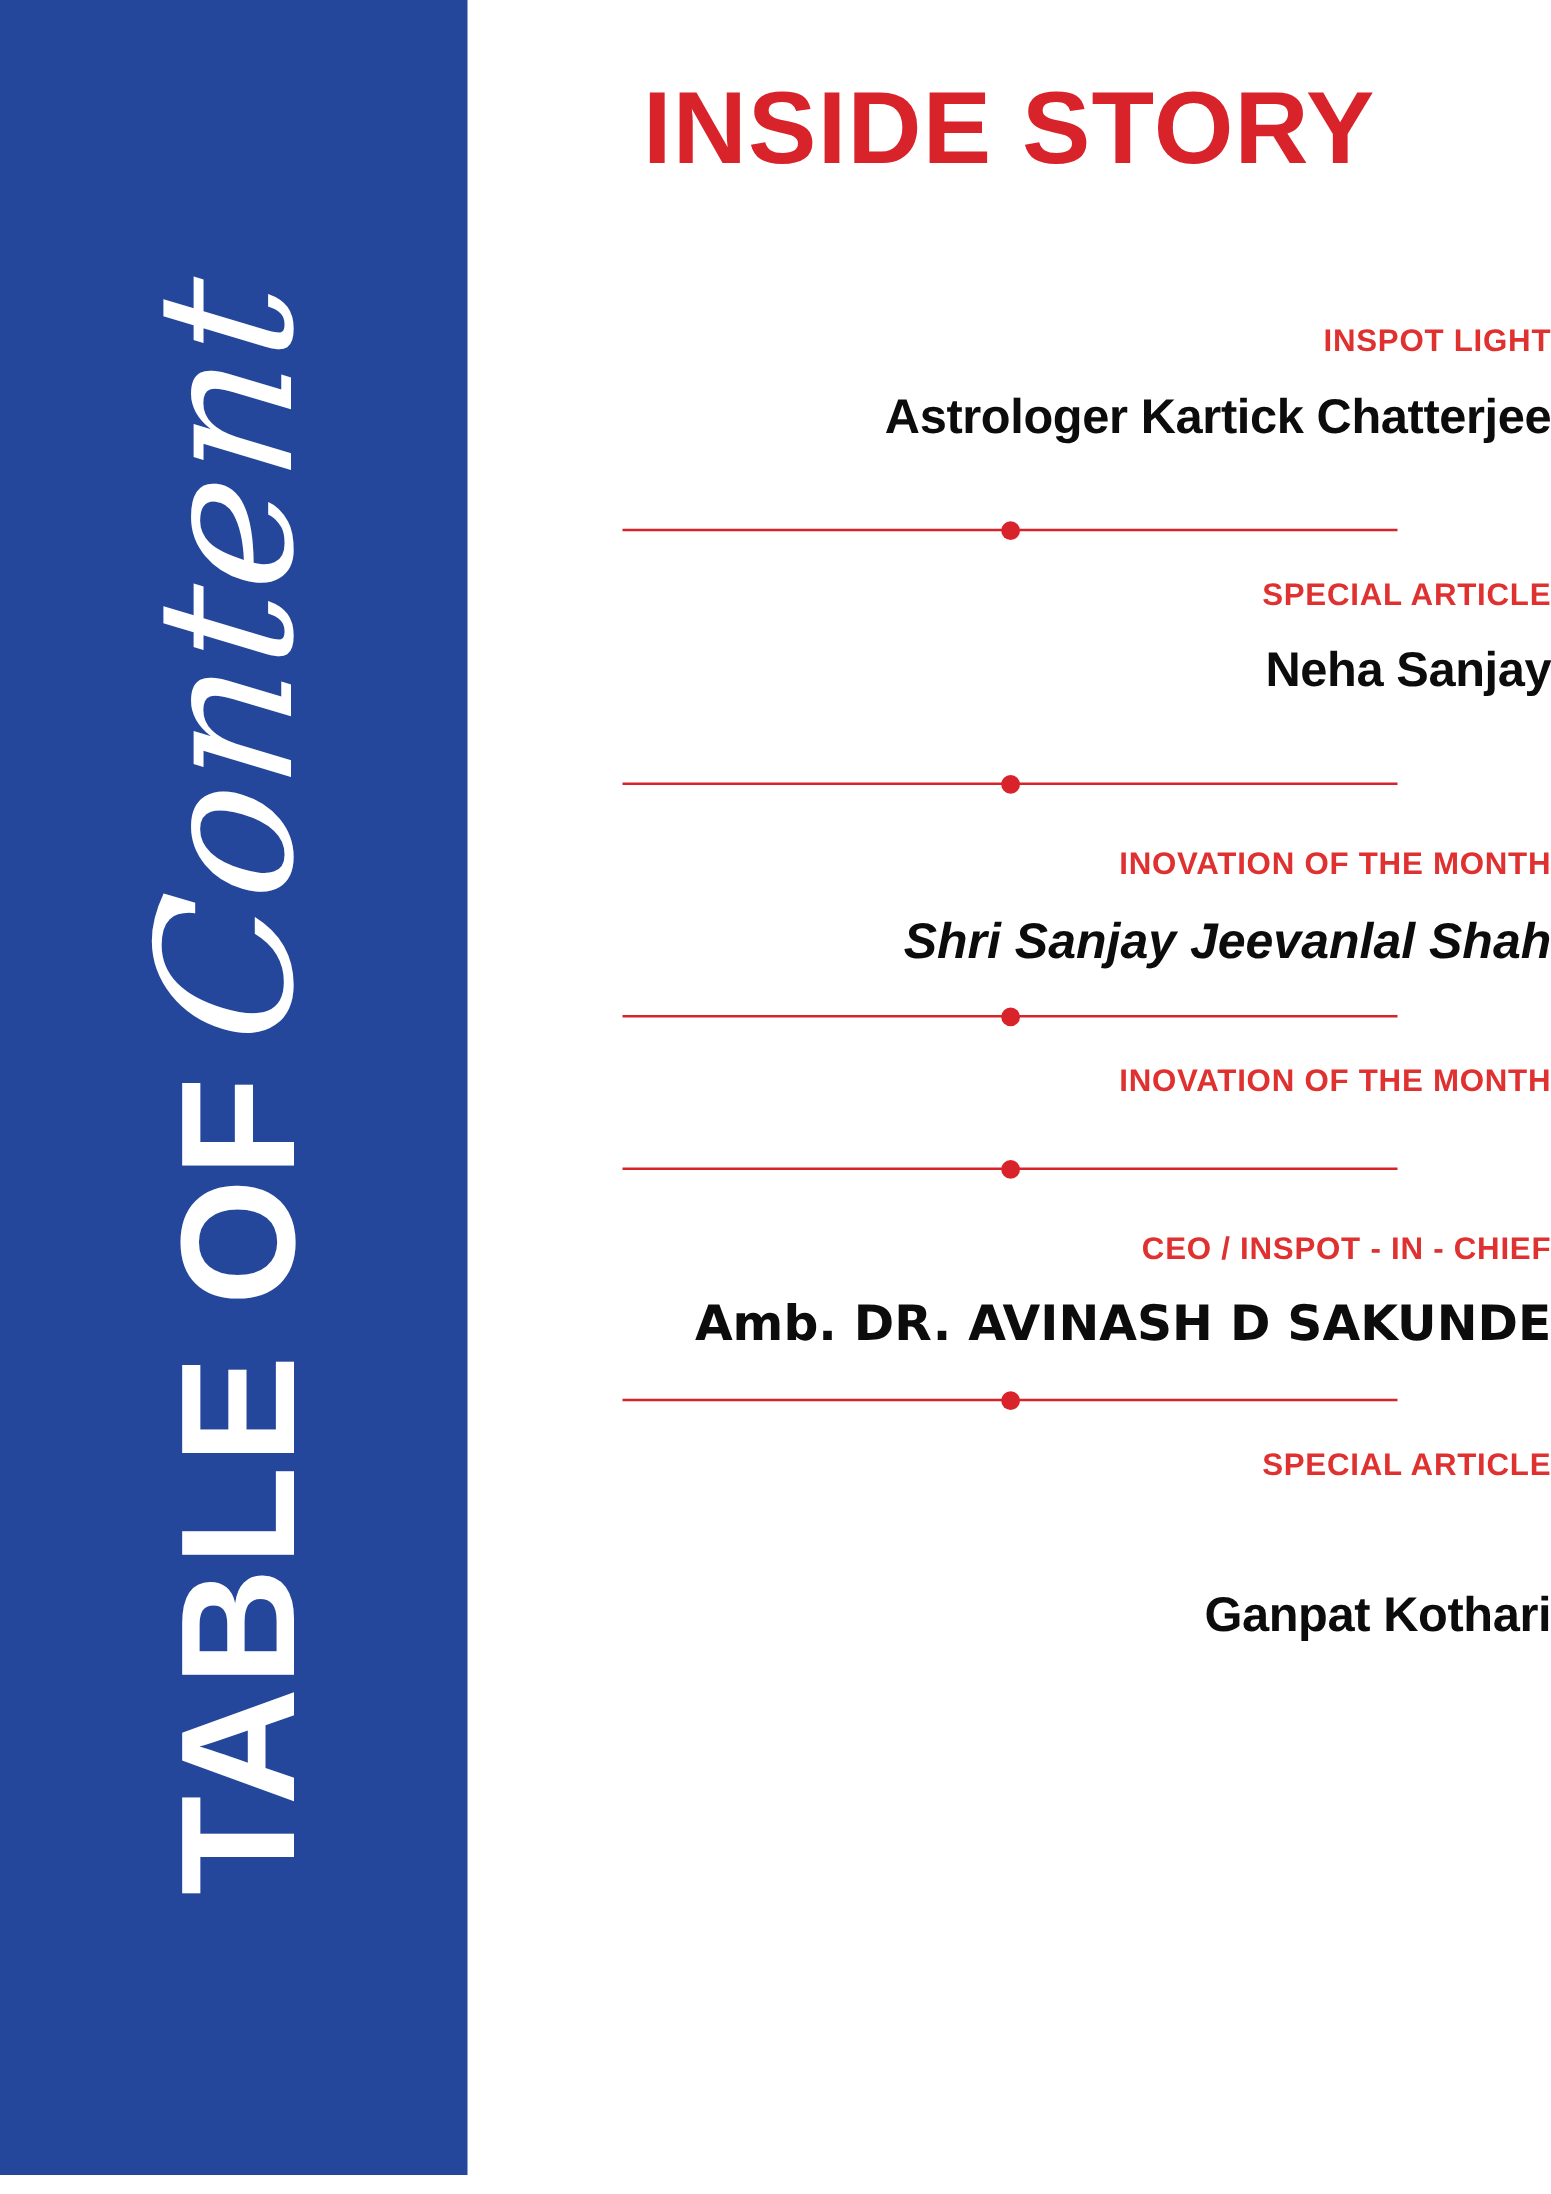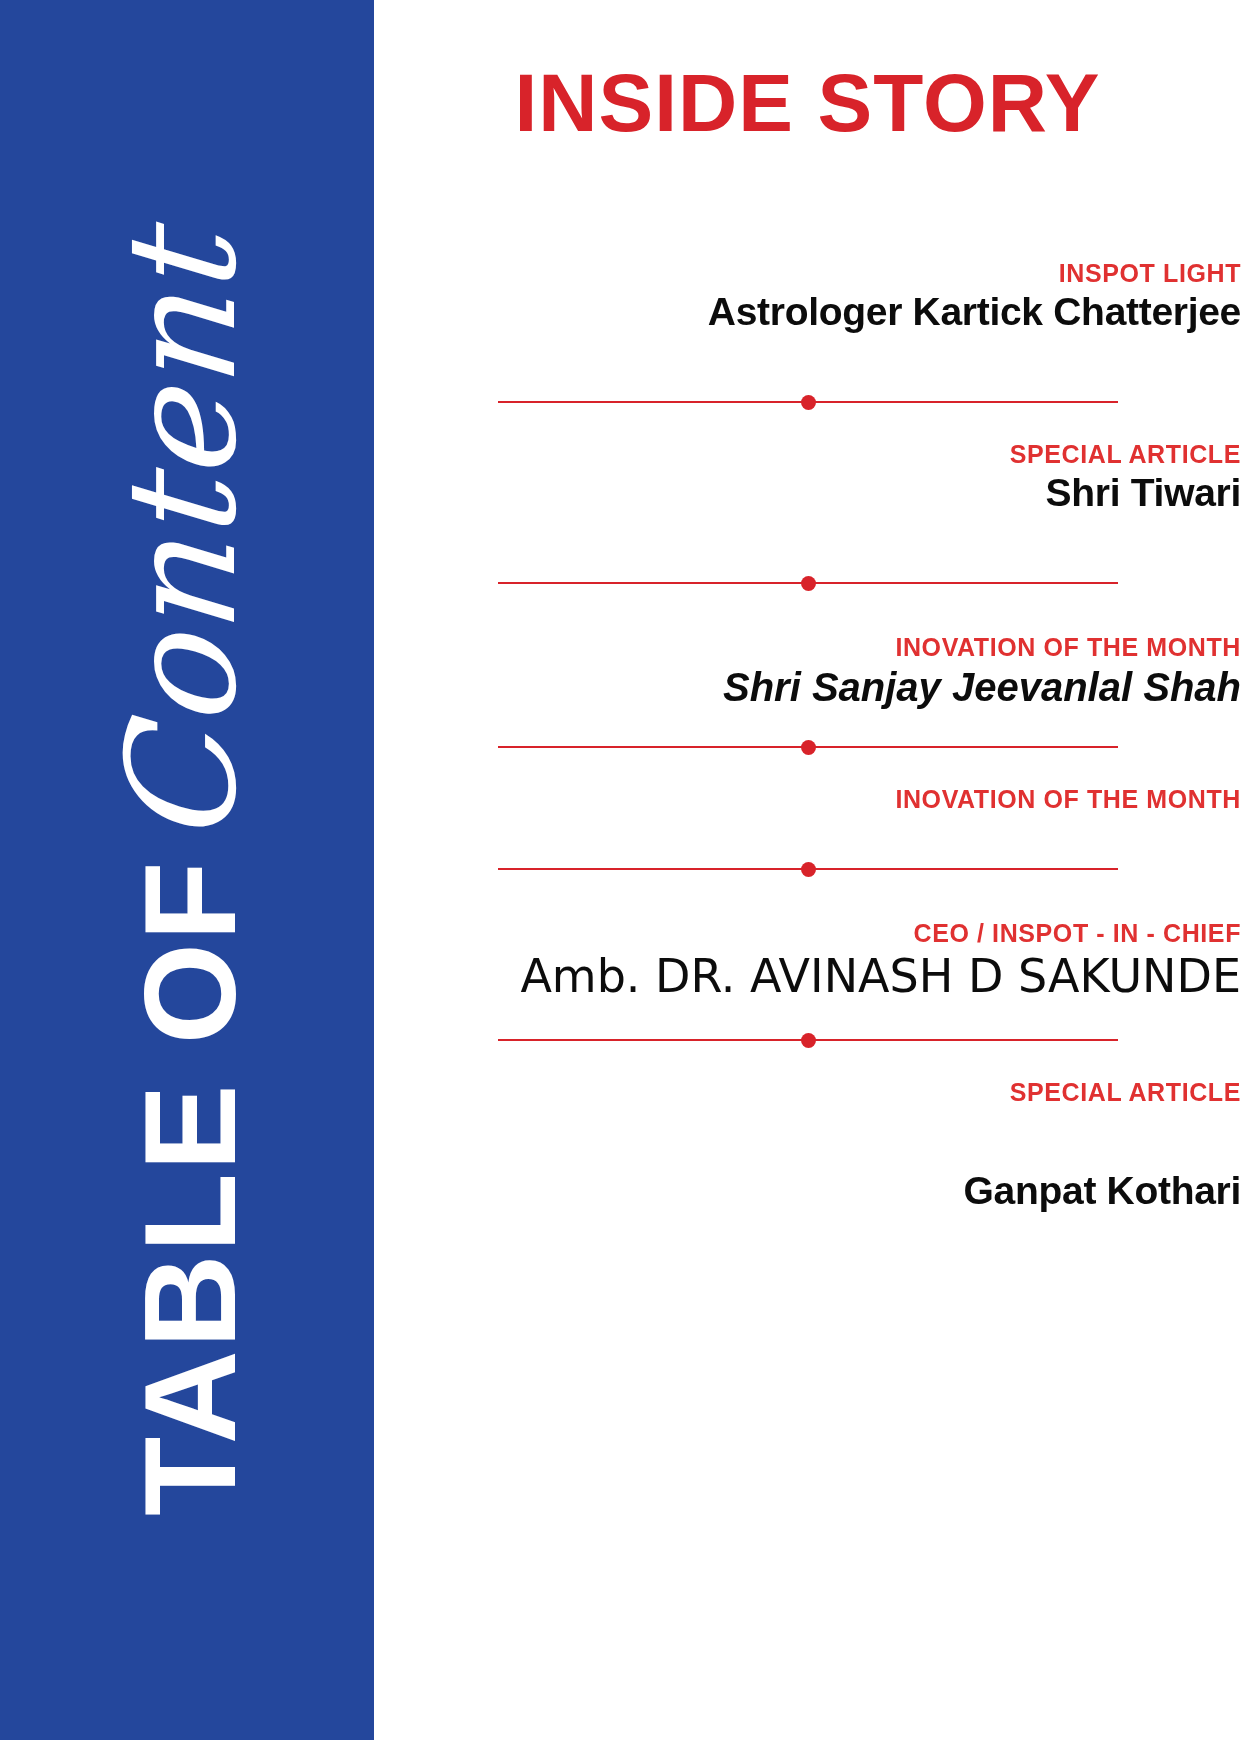--- a/index.html
+++ b/index.html
@@ -105,31 +105,31 @@
     font-weight: bold;
     font-size: 25px;
     letter-spacing: 0.6px;
     line-height: 1.2;
   }
   .entry-title {
     color: #0c0c0c;
     font-weight: bold;
     font-size: 39px;
     line-height: 1.15;
-    margin-top: 2px;
+    margin-top: 24px;
     letter-spacing: -0.3px;
   }
   .entry-title.wide {
     font-size: 40px;
     letter-spacing: 0px;
     font-style: italic;
   }
   .entry-title.ceo {
-    font-size: 46px;
-    font-weight: normal;
+    font-size: 39px;
+    font-weight: bold;
     font-family: "DejaVu Sans", sans-serif;
     letter-spacing: 0px;
   }
 
   
   .divider {
     position: relative;
     height: 30px;
     margin: 0 auto;
     width: 620px;
@@ -184,21 +184,21 @@
 
     <div class="sp-a"></div>
     <div class="divider">
       <div class="line"></div>
       <div class="dot"></div>
     </div>
     <div class="sp-c"></div>
 
     <div class="entry">
       <div class="entry-cat">SPECIAL ARTICLE</div>
-      <div class="entry-title">Shri Tiwari</div>
+      <div class="entry-title">Neha Sanjay</div>
     </div>
 
     <div class="sp-a"></div>
     <div class="divider">
       <div class="line"></div>
       <div class="dot"></div>
     </div>
     <div class="sp-d"></div>
 
     <div class="entry">

